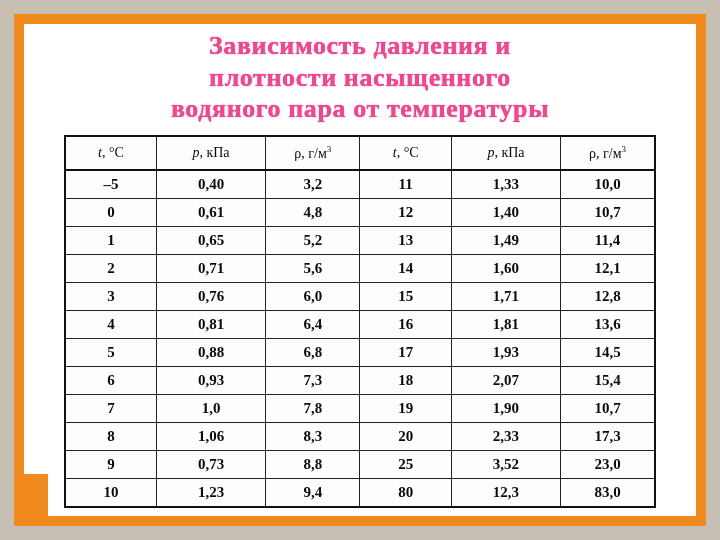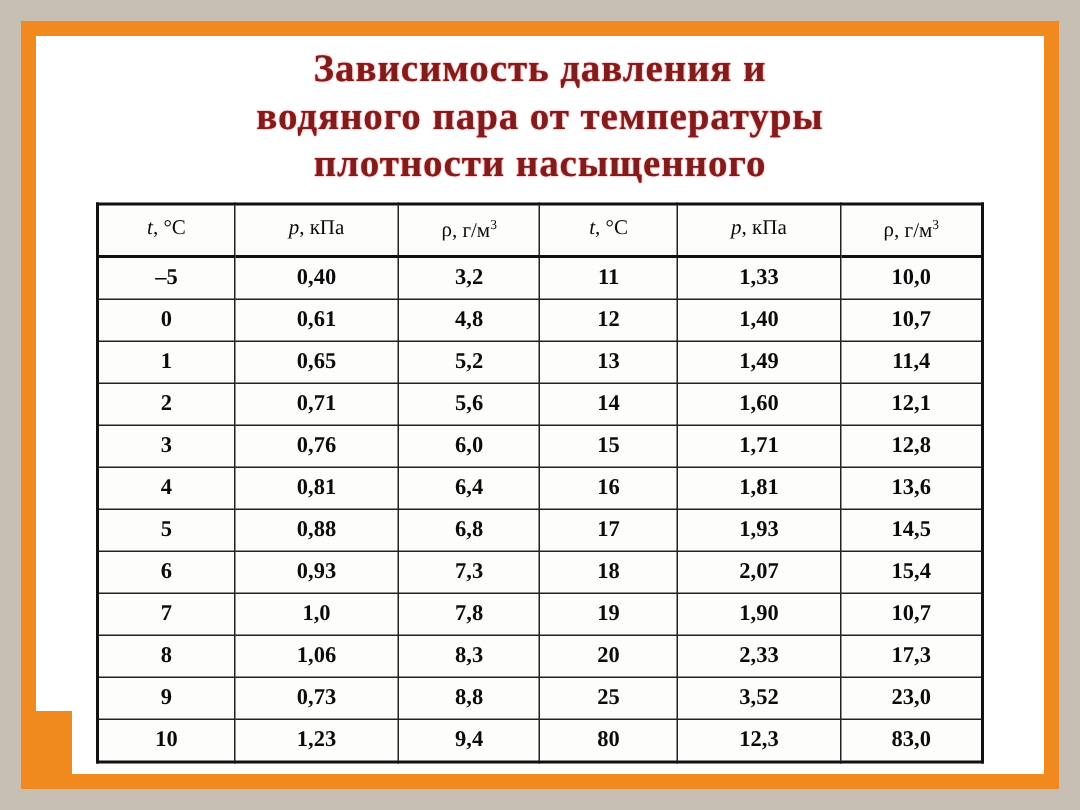--- a/index.html
+++ b/index.html
@@ -46,21 +46,21 @@
   }
   .content {
     position: absolute;
     left: 24px; top: 24px;
     right: 24px; bottom: 24px;
     box-sizing: border-box;
     padding: 4px 16px 0 16px;
   }
   .title {
     text-align: center;
-    color: #7f1d1d;
+    color: #ec4899;
     font-family: "Liberation Serif", serif;
     font-weight: bold;
     font-size: 26px;
     line-height: 1.22;
     letter-spacing: 0.6px;
     margin: 2px 0 10px 0;
     text-shadow: 0 0 1px #e8141c;
   }
   .title div { white-space: nowrap; }
 
@@ -116,22 +116,22 @@
 
 <div class="slide">
   <div class="frame-outer"></div>
   <div class="frame-orange"></div>
   <div class="frame-inner-white"></div>
   <div class="corner-block"></div>
 
   <div class="content">
     <div class="title">
       <div>Зависимость давления и</div>
+      <div>плотности насыщенного</div>
       <div>водяного пара от температуры</div>
-      <div>плотности насыщенного</div>
     </div>
 
     <div class="table-wrap">
       <table class="vapor">
         <colgroup>
           <col class="col-t">
             <col class="col-p">
             <col class="col-r">
           <col class="col-t">
             <col class="col-p">

